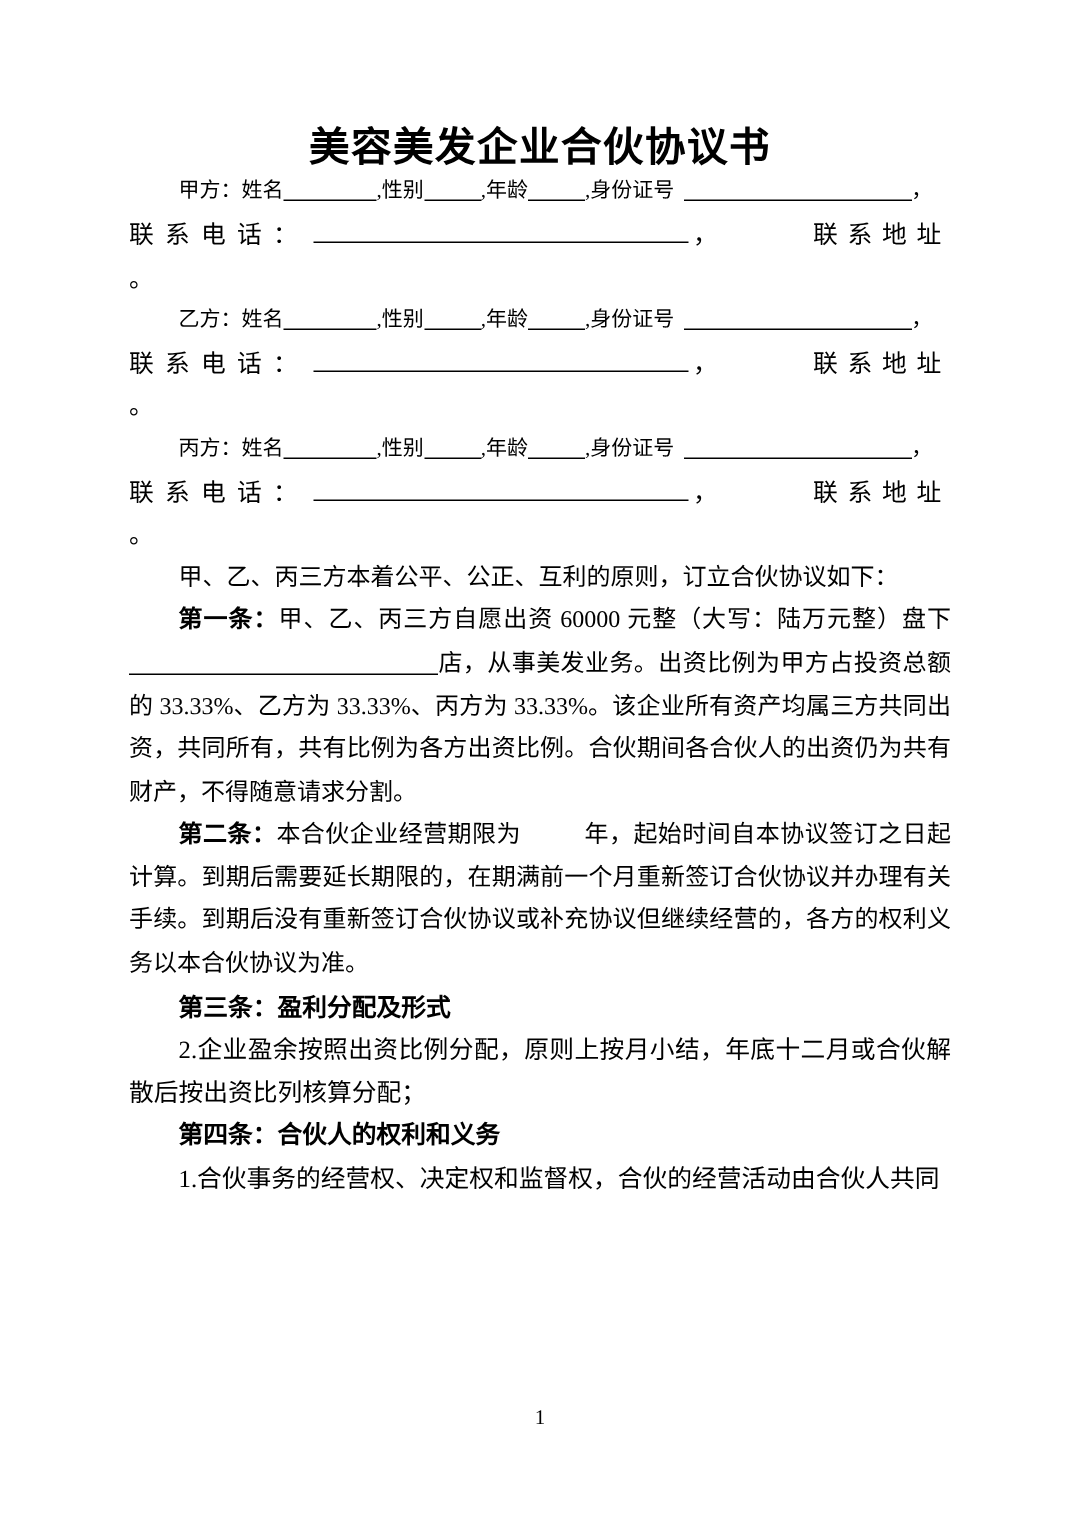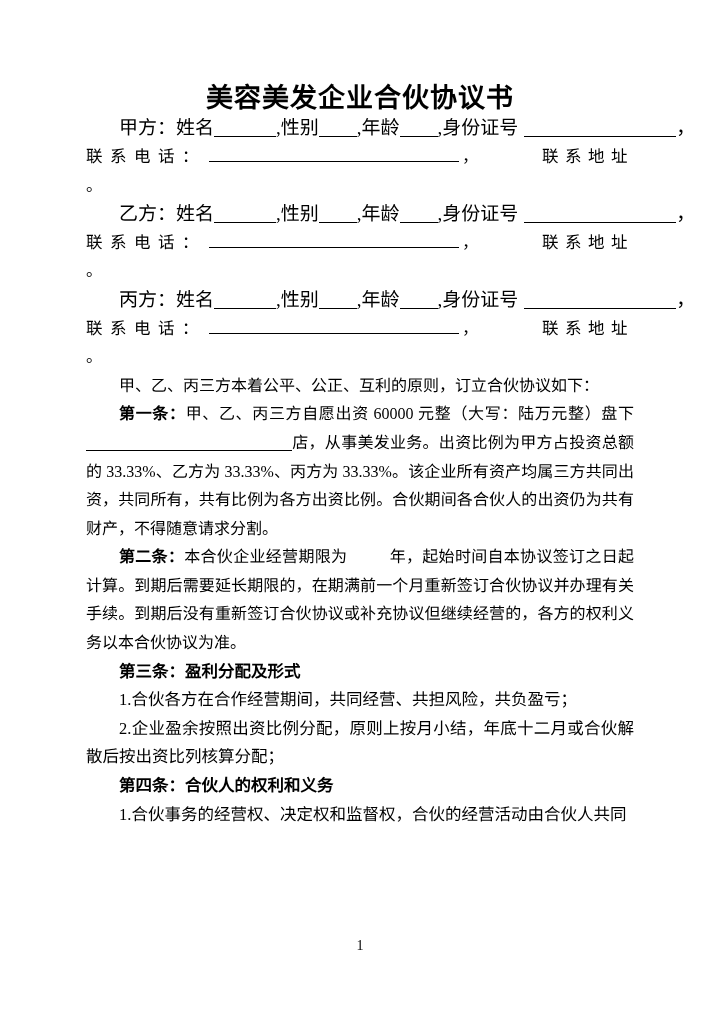--- a/index.html
+++ b/index.html
@@ -40,21 +40,21 @@
     text-justify: inter-ideograph;
     margin: 0;
   }
   .indent2 {
     text-indent: 33px;
   }
   .party-block {
     margin: 0;
   }
   .party-line1 {
-    font-size: 19px;
+    font-size: 14px;
     line-height: 28.6px;
     text-indent: 33px;
     margin: 0;
     white-space: nowrap;
   }
   .party-line2 {
     font-size: 16.5px;
     line-height: 28.6px;
     margin: 0;
     display: flex;
@@ -171,21 +171,20 @@
       <div class="party-line3">。</div>
     </div>
 
     <p class="para indent2">甲、乙、丙三方本着公平、公正、互利的原则，订立合伙协议如下：</p>
 
     <p class="para indent2"><span class="bold">第一条</span><span class="bold">：</span><span>甲、乙、丙三方自愿出资 60000 元整（大写：陆万元整）盘下</span><span class="ul ul-shop"></span><span>店，从事美发业务。出资比例为甲方占投资总额的 33.33%、乙方为 33.33%、丙方为 33.33%。该企业所有资产均属三方共同出资，共同所有，共有比例为各方出资比例。合伙期间各合伙人的出资仍为共有财产，不得随意请求分割。</span></p>
 
     <p class="para indent2"><span class="bold">第二条</span><span class="bold">：</span><span>本合伙企业经营期限为</span><span class="blank-years"></span><span>年，起始时间自本协议签订之日起计算。到期后需要延长期限的，在期满前一个月重新签订合伙协议并办理有关手续。到期后没有重新签订合伙协议或补充协议但继续经营的，各方的权利义务以本合伙协议为准。</span></p>
 
     <p class="article-head"><span>第三条</span><span>：</span><span>盈利分配及形式</span></p>
-    <p class="num-item">1.合伙各方在合作经营期间，共同经营、共担风险，共负盈亏；</p>
     <p class="num-item">2.企业盈余按照出资比例分配，原则上按月小结，年底十二月或合伙解散后按出资比列核算分配；</p>
 
     <p class="article-head"><span>第四条</span><span>：</span><span>合伙人的权利和义务</span></p>
     <p class="num-item">1.合伙事务的经营权、决定权和监督权，合伙的经营活动由合伙人共同</p>
 
   </div>
 
   <div class="page-number">1</div>
 
 </div>

